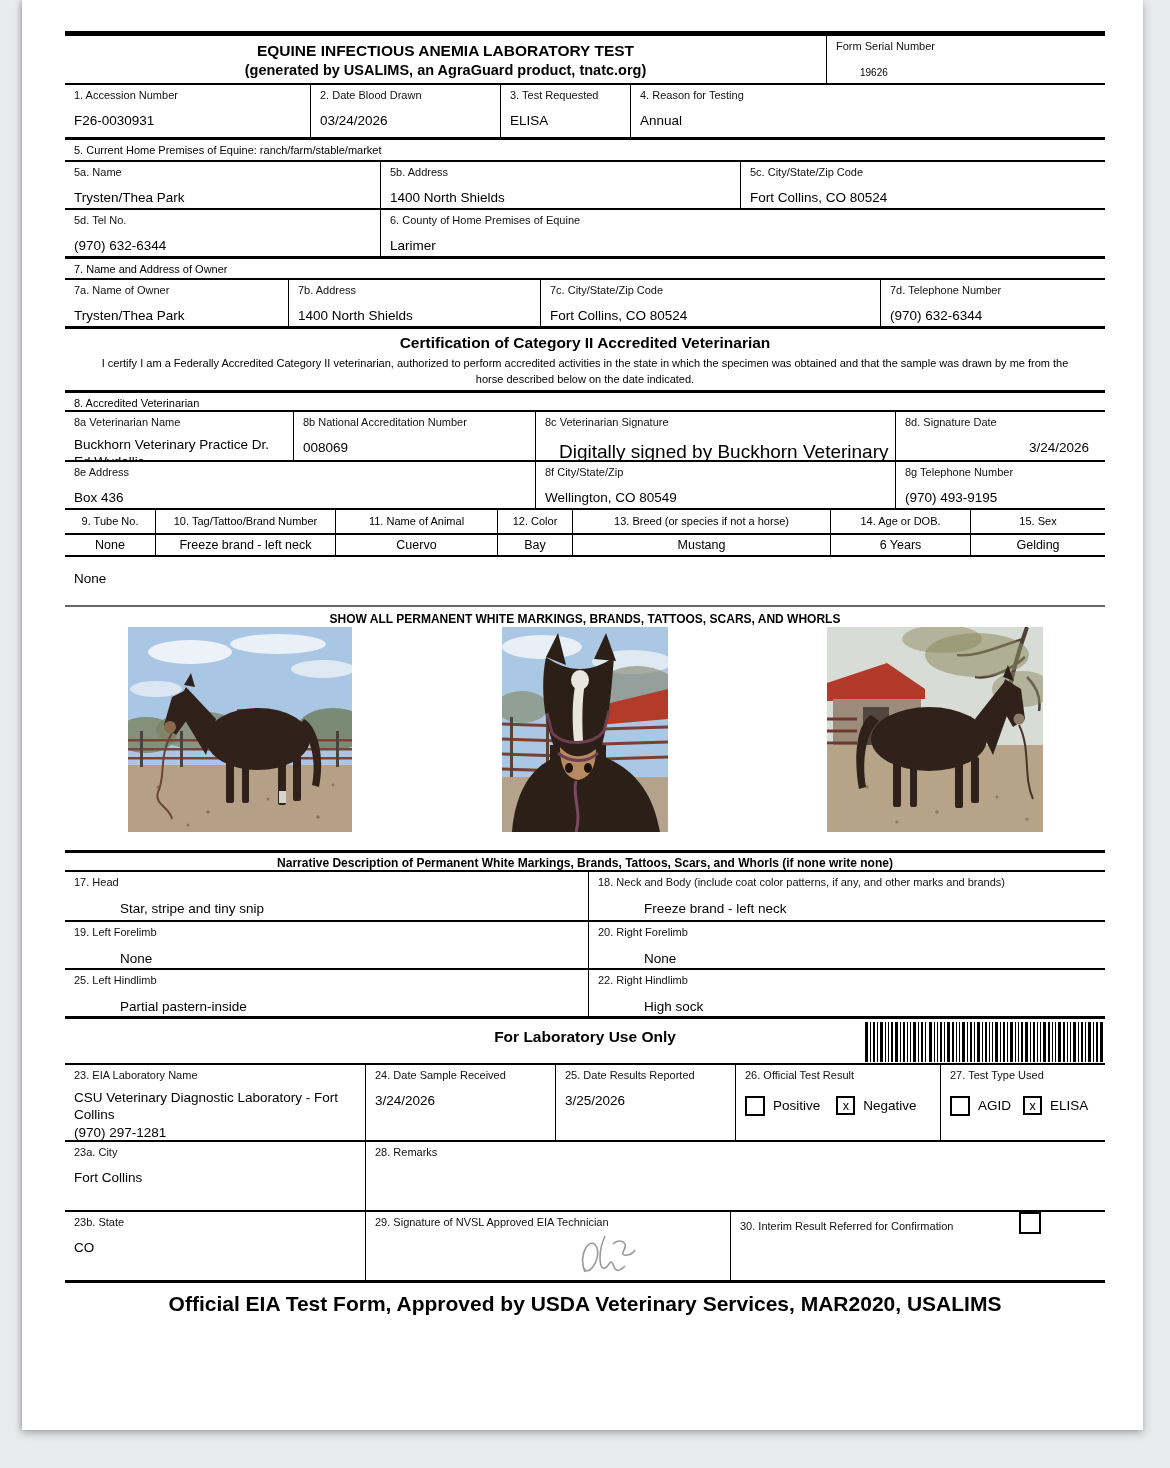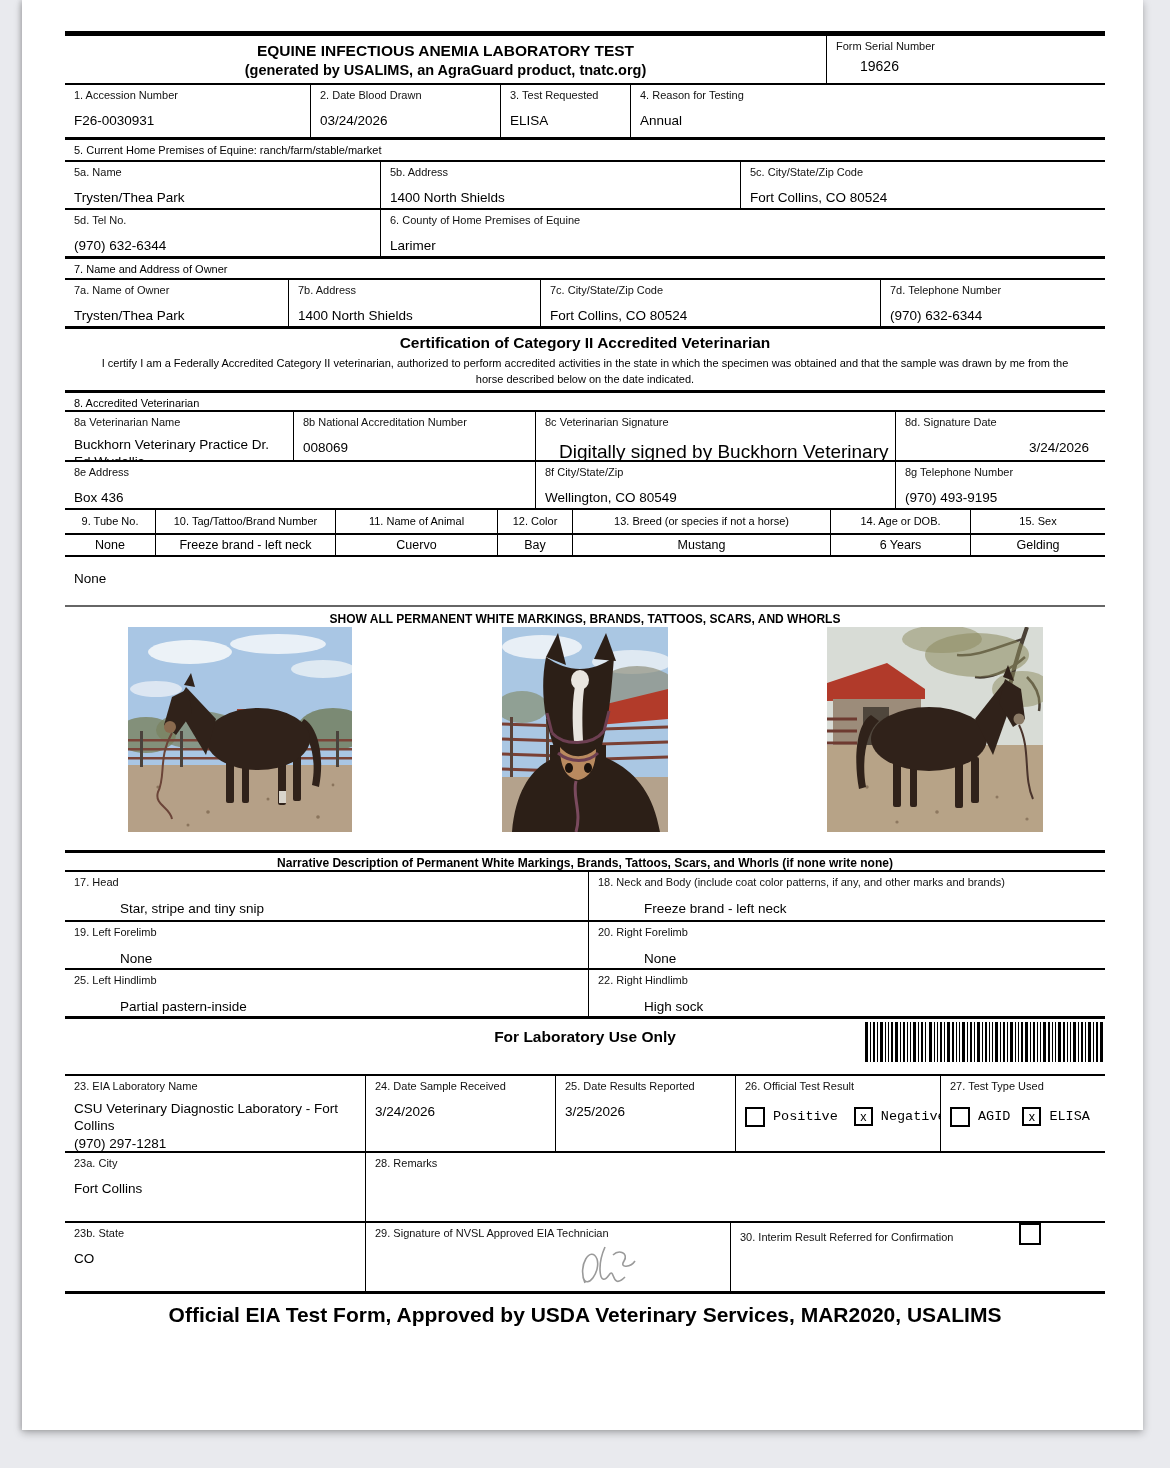--- a/index.html
+++ b/index.html
@@ -13,42 +13,42 @@
   .cell + .cell{border-left:1px solid #000;} .bt2{border-top:2px solid #000;} .bt3{border-top:3px solid #000;}
   .lbl{font-size:11px;line-height:1.25;color:#111;}
   .val{font-size:13.5px;margin-top:9px;line-height:1.3;}
   .h47{height:47px}.h54{height:54px}.h23{height:23px}.h48{height:48px}.h22{height:22px}
   .h64{height:64px}.h20{height:20px}.h50{height:50px}.h25{height:25px}.h77{height:77px}
   .h70{height:70px}.h73{height:73px}
   .titlecell{width:761px;display:flex;flex-direction:column;justify-content:center;align-items:center;}
   .t1{font-size:15.5px;font-weight:bold;}
   .t2{font-size:14.5px;font-weight:bold;margin-top:2px;}
   .serialcell{width:279px;}
-  .serialval{font-size:14px;margin-top:4px;padding-left:24px;}
+  .serialval{font-size:10px;margin-top:13px;padding-left:24px;}
   .seclabel{font-size:11px;padding:4px 9px;box-sizing:border-box;}
   .certwrap{box-sizing:border-box;padding-top:5px;text-align:center;}
   .certtitle{font-size:15.5px;font-weight:bold;}
   .certbody{font-size:11px;width:995px;margin:4px auto 0;line-height:1.45;}
   .acell{text-align:center;padding:5px 3px;font-size:11px;box-sizing:border-box;}
   .avcell{text-align:center;padding:3px 2px;font-size:12.5px;box-sizing:border-box;}
   .photoshead{border-top:2px solid #666;height:22px;box-sizing:border-box;text-align:center;
               font-weight:bold;font-size:12px;padding-top:5px;}
   .photos{height:205px;display:flex;}
   .photo{height:205px;}
   .narrhead{border-top:3px solid #000;border-bottom:2px solid #000;height:22px;box-sizing:border-box;
             text-align:center;font-weight:bold;font-size:12px;padding-top:3px;}
   .nval{font-size:13.5px;margin-top:11px;padding-left:46px;}
-  .labhead{border-top:3px solid #000;height:58px;box-sizing:border-box;position:relative;}
+  .labhead{border-top:3px solid #000;height:47px;box-sizing:border-box;position:relative;}
   .labtitle{text-align:center;font-weight:bold;font-size:15.5px;padding-top:9px;}
   .barcode{position:absolute;right:2px;top:3px;}
   .cbline{display:flex;align-items:center;margin-top:13px;font-size:13.5px;}
   .cb{width:16px;height:16px;border:2px solid #000;display:flex;align-items:center;justify-content:center;
       font-size:12.5px;flex:0 0 auto;}
   .cb.sm{width:15px;height:15px;}
-  .cblbl{margin:0 16px 0 8px;font-family:Liberation Mono, monospace;}
+  .cblbl{margin:0 16px 0 8px;}
   .footer{font-size:21px;font-weight:bold;text-align:center;padding-top:9px;}
   .sig29{position:absolute;left:205px;top:16px;}
   .cb30{position:absolute;left:288px;top:0;width:18px;height:18px;border:2px solid #000;background:#fff;}
   .sig8c1{font-size:19px;margin-top:11px;margin-left:14px;}
   .sig8c2{font-size:13.5px;margin-left:152px;}
   .rnum{text-align:right;padding-right:10px;}
 </style>
 </head>
 <body>
 

